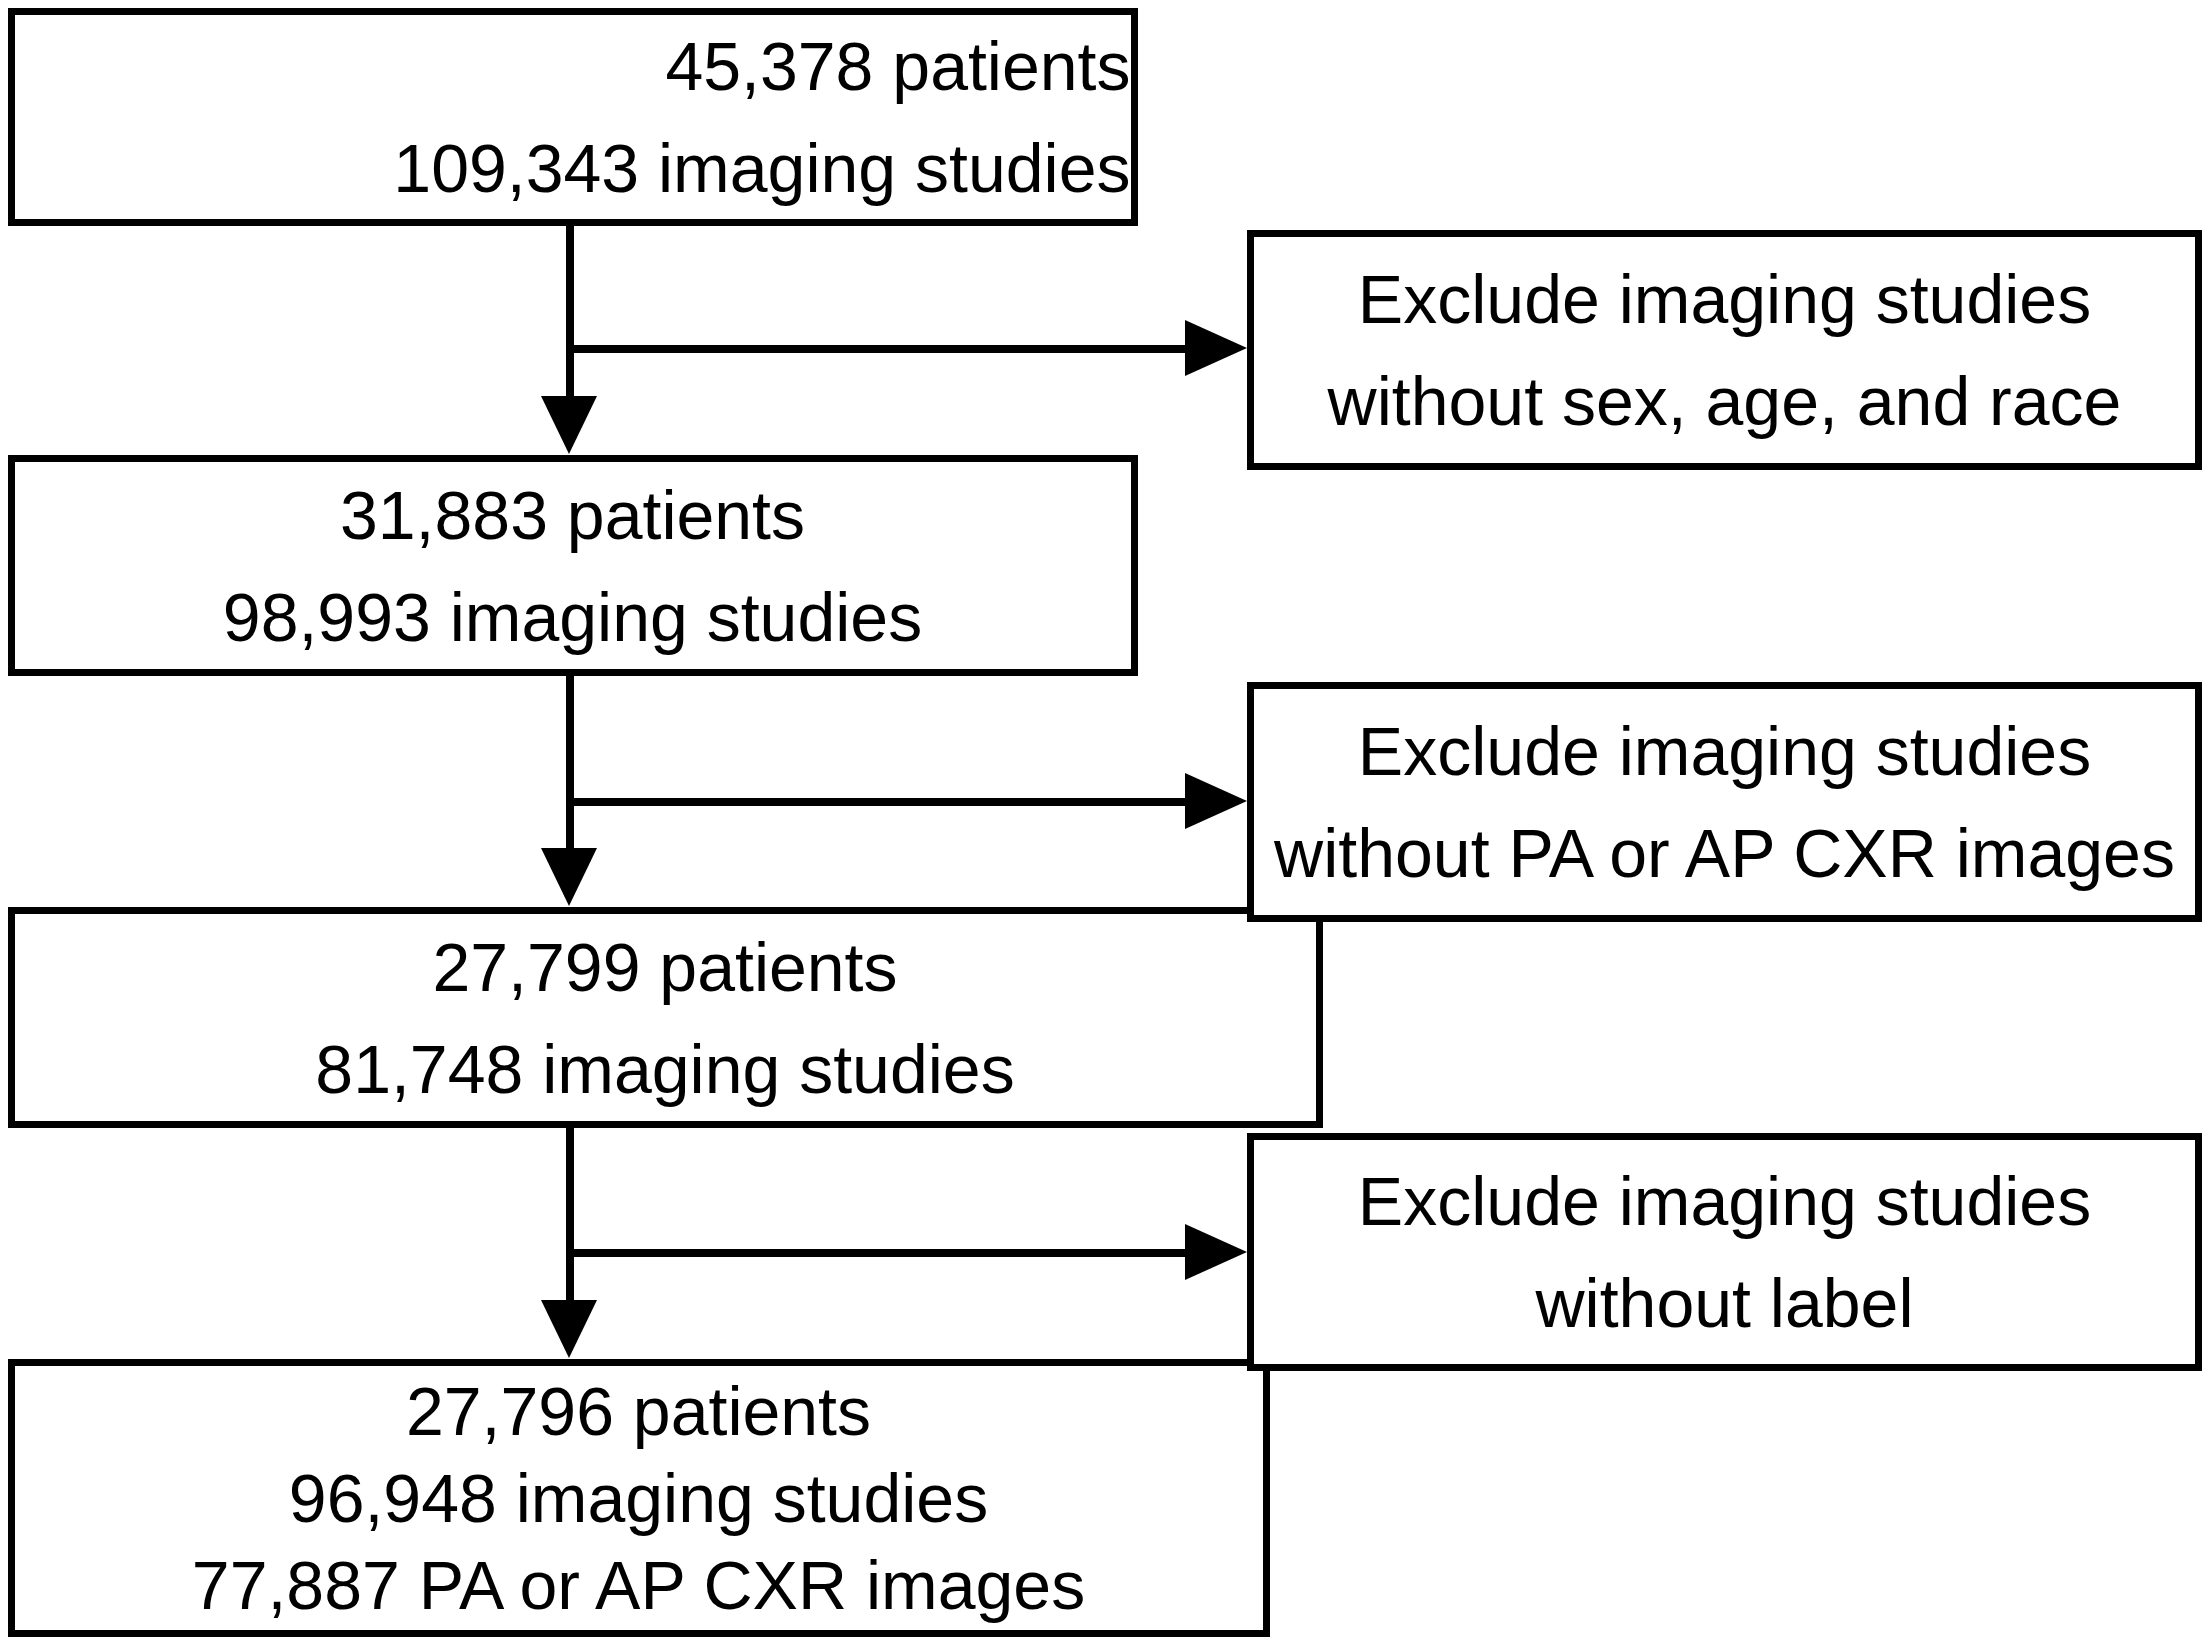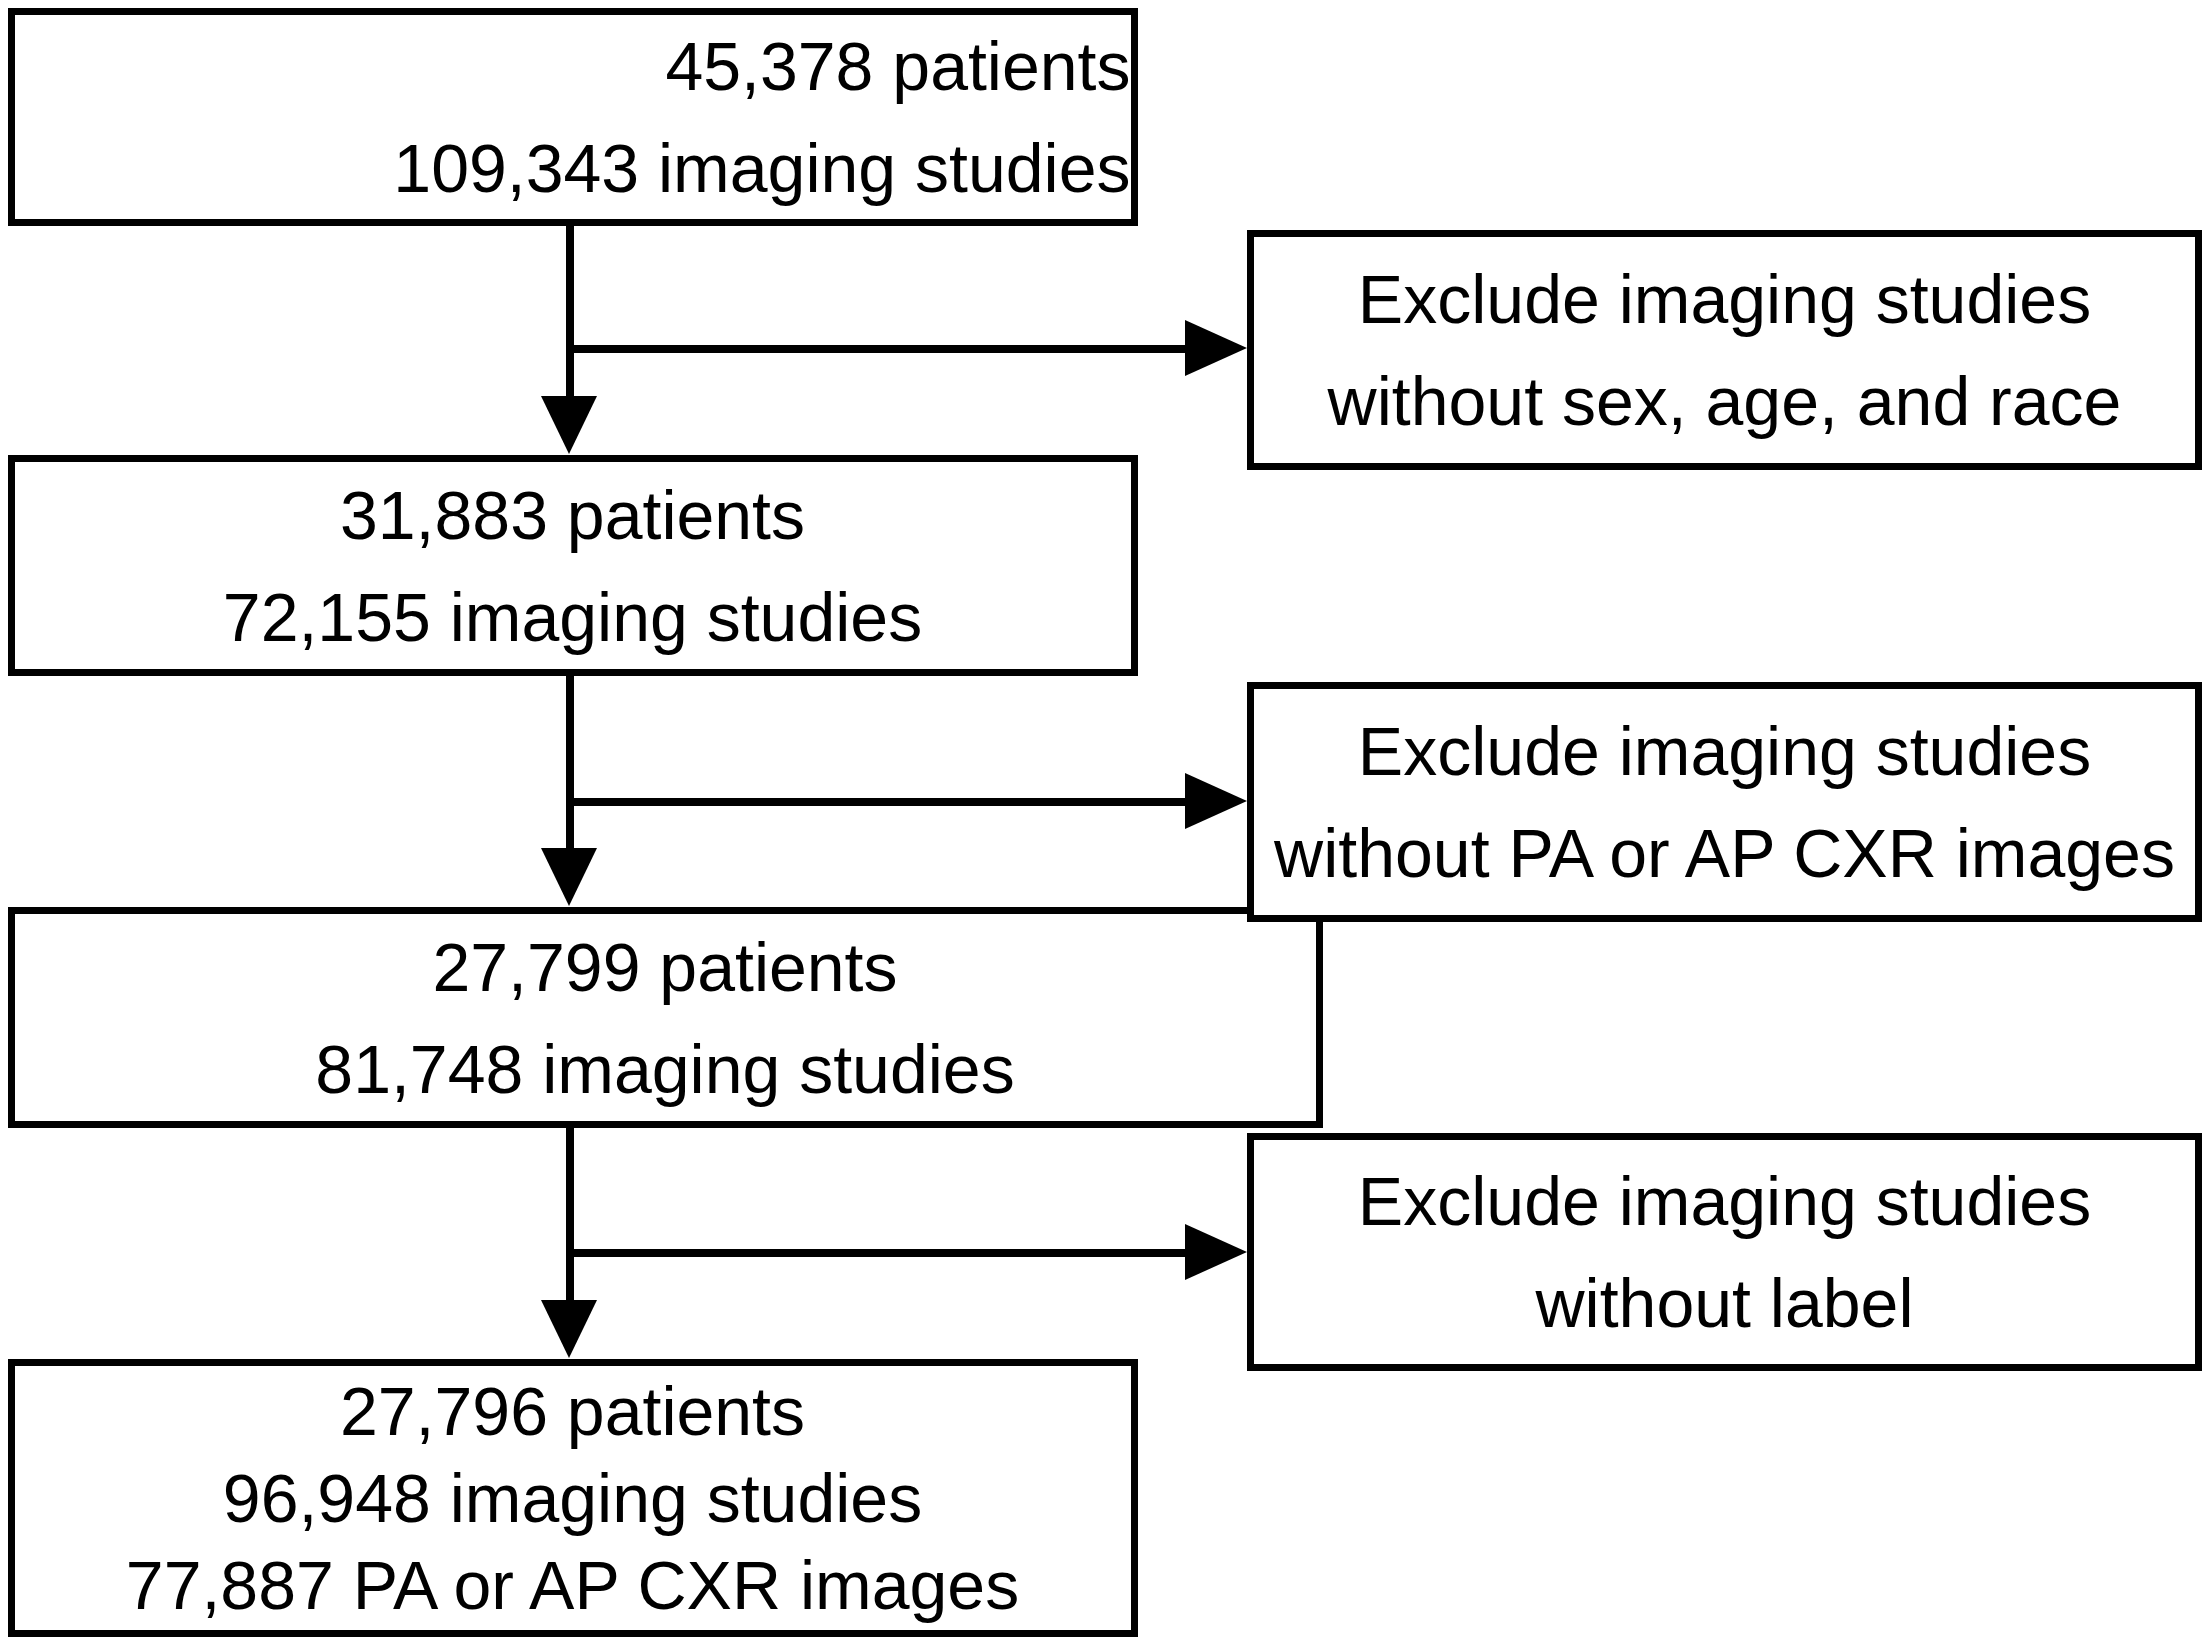--- a/index.html
+++ b/index.html
@@ -32,21 +32,21 @@
     line-height: 102px;
     white-space: nowrap;
   }
   .box.tight .line {
     line-height: 87px;
   }
   
   .cohort-1 { left: 7.5px;   top: 7.5px;    width: 1130px; height: 218px; align-items: flex-end; }
   .cohort-2 { left: 7.5px;   top: 455px;  width: 1130px; height: 221px; }
   .cohort-3 { left: 7.5px;   top: 907px;  width: 1315px; height: 221px; }
-  .cohort-4 { left: 7.5px;   top: 1359px; width: 1130px; height: 278px; }
+  .cohort-4 { left: 7.5px;   top: 1359px; width: 1262px; height: 278px; }
   
   .excl-1 { left: 1247px; top: 230px;  width: 955px; height: 240px; }
   .excl-2 { left: 1247px; top: 682px;  width: 955px; height: 240px; }
   .excl-3 { left: 1247px; top: 1133px; width: 955px; height: 238px; }
 
   
   .vline, .hline {
     position: absolute;
     background: #000000;
   }
@@ -89,21 +89,21 @@
 
 <div class="canvas">
 
   <div class="box cohort-1">
     <div class="line">45,378 patients</div>
     <div class="line">109,343 imaging studies</div>
   </div>
 
   <div class="box cohort-2">
     <div class="line">31,883 patients</div>
-    <div class="line">72,155 imaging studies</div>
+    <div class="line">98,993 imaging studies</div>
   </div>
 
   <div class="box cohort-3">
     <div class="line">27,799 patients</div>
     <div class="line">81,748 imaging studies</div>
   </div>
 
   <div class="box cohort-4 tight">
     <div class="line">27,796 patients</div>
     <div class="line">96,948 imaging studies</div>

